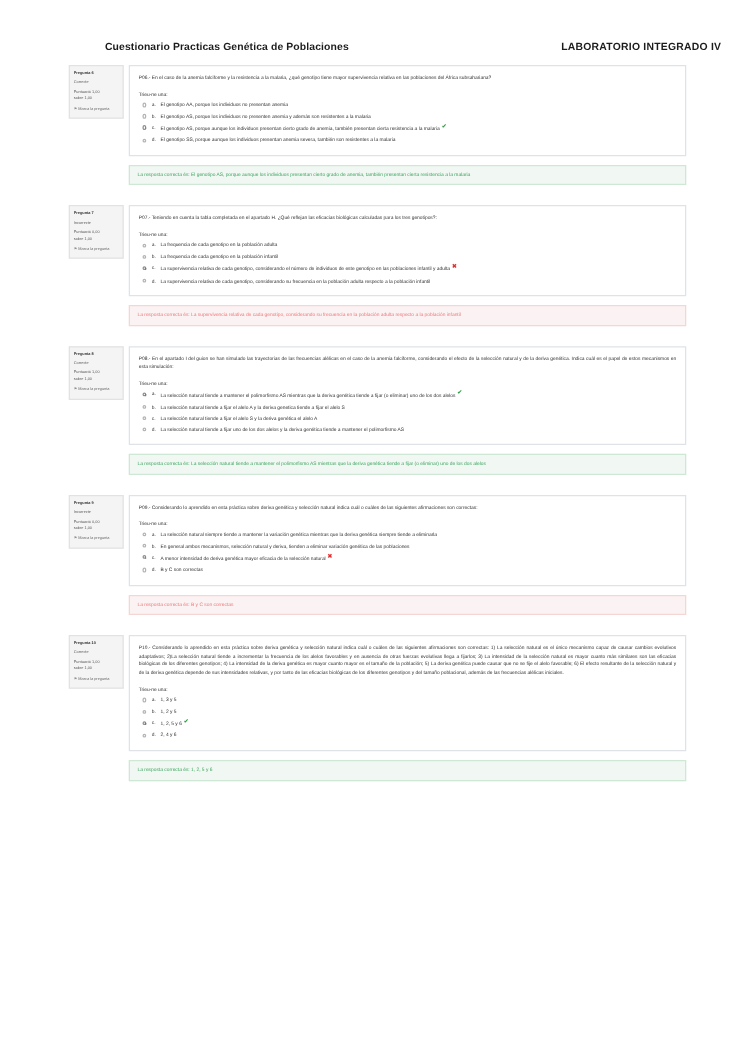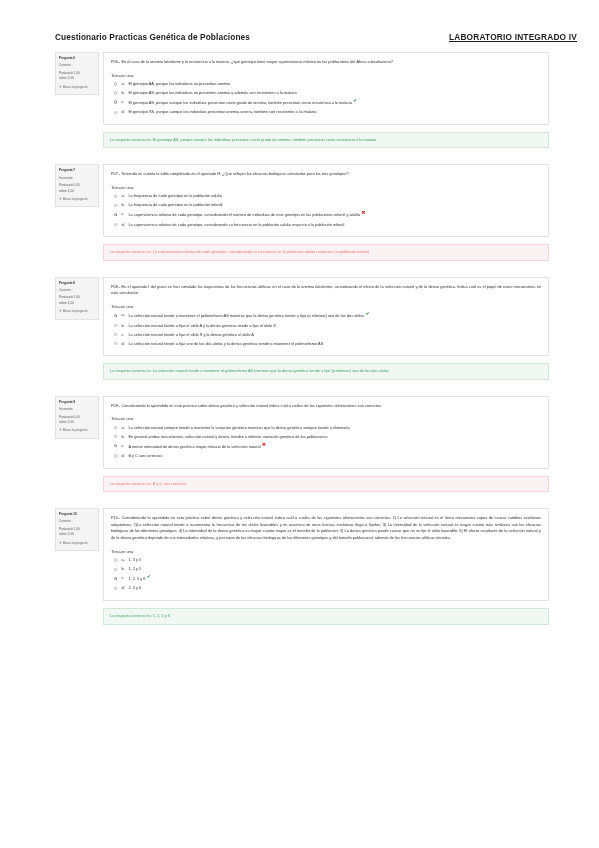--- a/index.html
+++ b/index.html
@@ -9,23 +9,24 @@
     font-family:"Liberation Sans", sans-serif;
     color:#2b2b2b;
     overflow:hidden;
   }
   .page{position:relative;width:599px;height:848px;}
 
   
   .doc-header{
     display:flex;align-items:baseline;justify-content:space-between;
     padding:32px 18px 10px 55px;
+    margin-left:29px;
   }
   .doc-title{font-size:8.3px;font-weight:bold;letter-spacing:.1px;color:#1c1c1c;}
-  .doc-course{font-size:8.3px;font-weight:bold;letter-spacing:.2px;color:#1c1c1c;padding-right:4px;text-decoration:underline;}
+  .doc-course{font-size:8.3px;font-weight:bold;letter-spacing:.2px;color:#1c1c1c;padding-right:4px;}
 
   
   .q-wrap{
     display:flex;
     margin:0 50px 6px 55px;
     align-items:flex-start;
   }
   .q-info{
     width:44px;min-width:44px;
     background:#f4f4f4;

